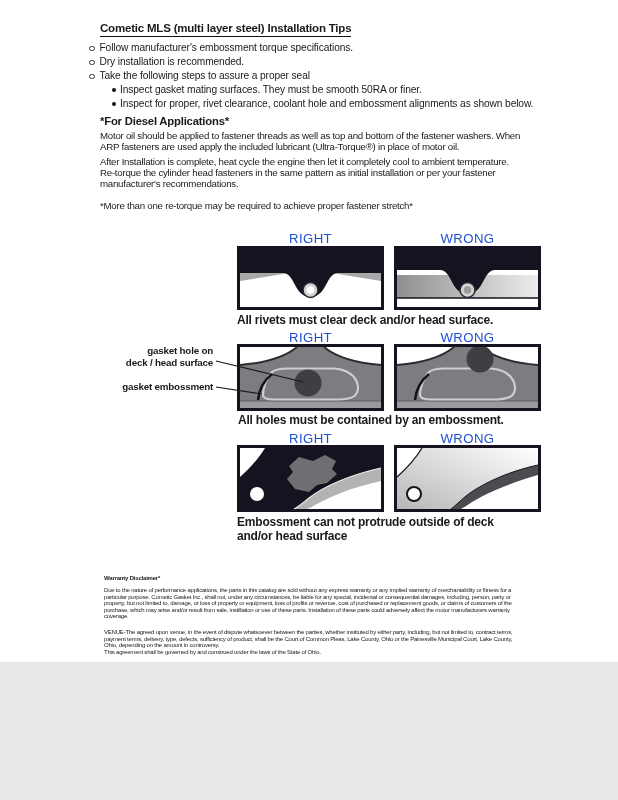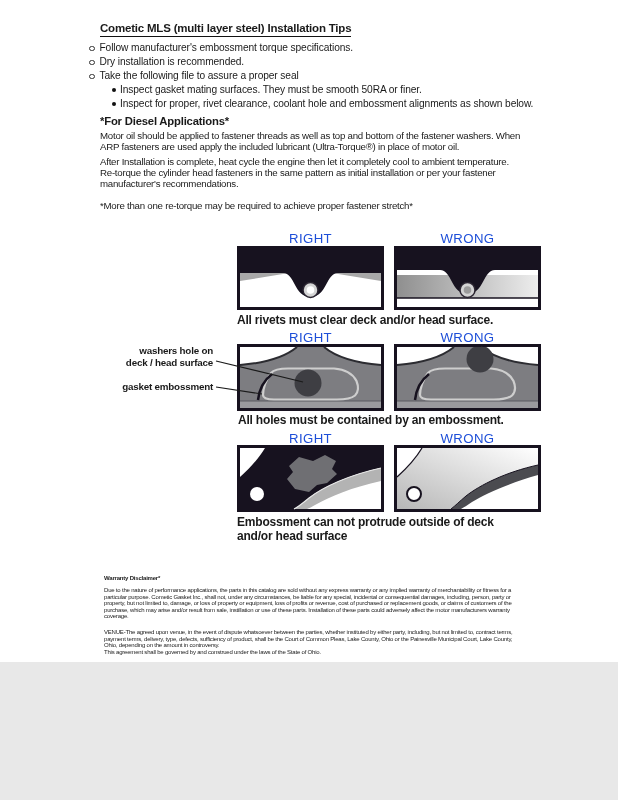--- a/index.html
+++ b/index.html
@@ -58,21 +58,21 @@
     <div class="tip">
       <span class="o-dot"></span>
       <span>Follow manufacturer's embossment torque specifications.</span>
     </div>
     <div class="tip">
       <span class="o-dot"></span>
       <span>Dry installation is recommended.</span>
     </div>
     <div class="tip">
       <span class="o-dot"></span>
-      <span>Take the following file to assure a proper seal</span>
+      <span>Take the following steps to assure a proper seal</span>
     </div>
     <div class="tip sub">
       <span class="f-dot"></span>
       <span>Inspect gasket mating surfaces.  They must be smooth 50RA or finer.</span>
     </div>
     <div class="tip sub">
       <span class="f-dot"></span>
       <span>Inspect for proper, rivet clearance, coolant hole and embossment alignments as shown below.</span>
     </div>
   </div>
@@ -108,21 +108,21 @@
     <circle cx="73.5" cy="44" r="7.5" fill="#d4d4d4" stroke="#2a2430" stroke-width="1.5"></circle>
     <circle cx="73.5" cy="44" r="3.8" fill="#9b9b9b"></circle>
   </svg>
 
   <div class="abs caption" style="left:237px; top:313px;">All rivets must clear deck and/or head surface.</div>
 
   <div class="abs fig-label" style="left:237px; top:330px;">RIGHT</div>
   <div class="abs fig-label" style="left:394px; top:330px;">WRONG</div>
 
   <div class="abs callout" style="left:60px; top:345px;">
-    <div>washers hole on</div>
+    <div>gasket hole on</div>
     <div>deck / head surface</div>
   </div>
   <div class="abs callout" style="left:60px; top:381px;">gasket embossment</div>
 
   <svg class="abs fig-box" style="left:237px; top:344px;" width="147" height="67" viewBox="0 0 147 67">
     <rect x="1.5" y="1.5" width="144" height="64" fill="#ffffff" stroke="#17121f" stroke-width="3"></rect>
     <path d="M3,21 C28,19 48,13 60,3 L87,3 C99,13 119,19 144,21 L144,64 L3,64 Z" fill="#7d7d81"></path>
     <path d="M3,21 C28,19 48,13 60,3" fill="none" stroke="#2c2c31" stroke-width="2"></path>
     <path d="M144,21 C119,19 99,13 87,3" fill="none" stroke="#2c2c31" stroke-width="2"></path>
     <rect x="3" y="57" width="141" height="7" fill="#9a9a9e"></rect>

